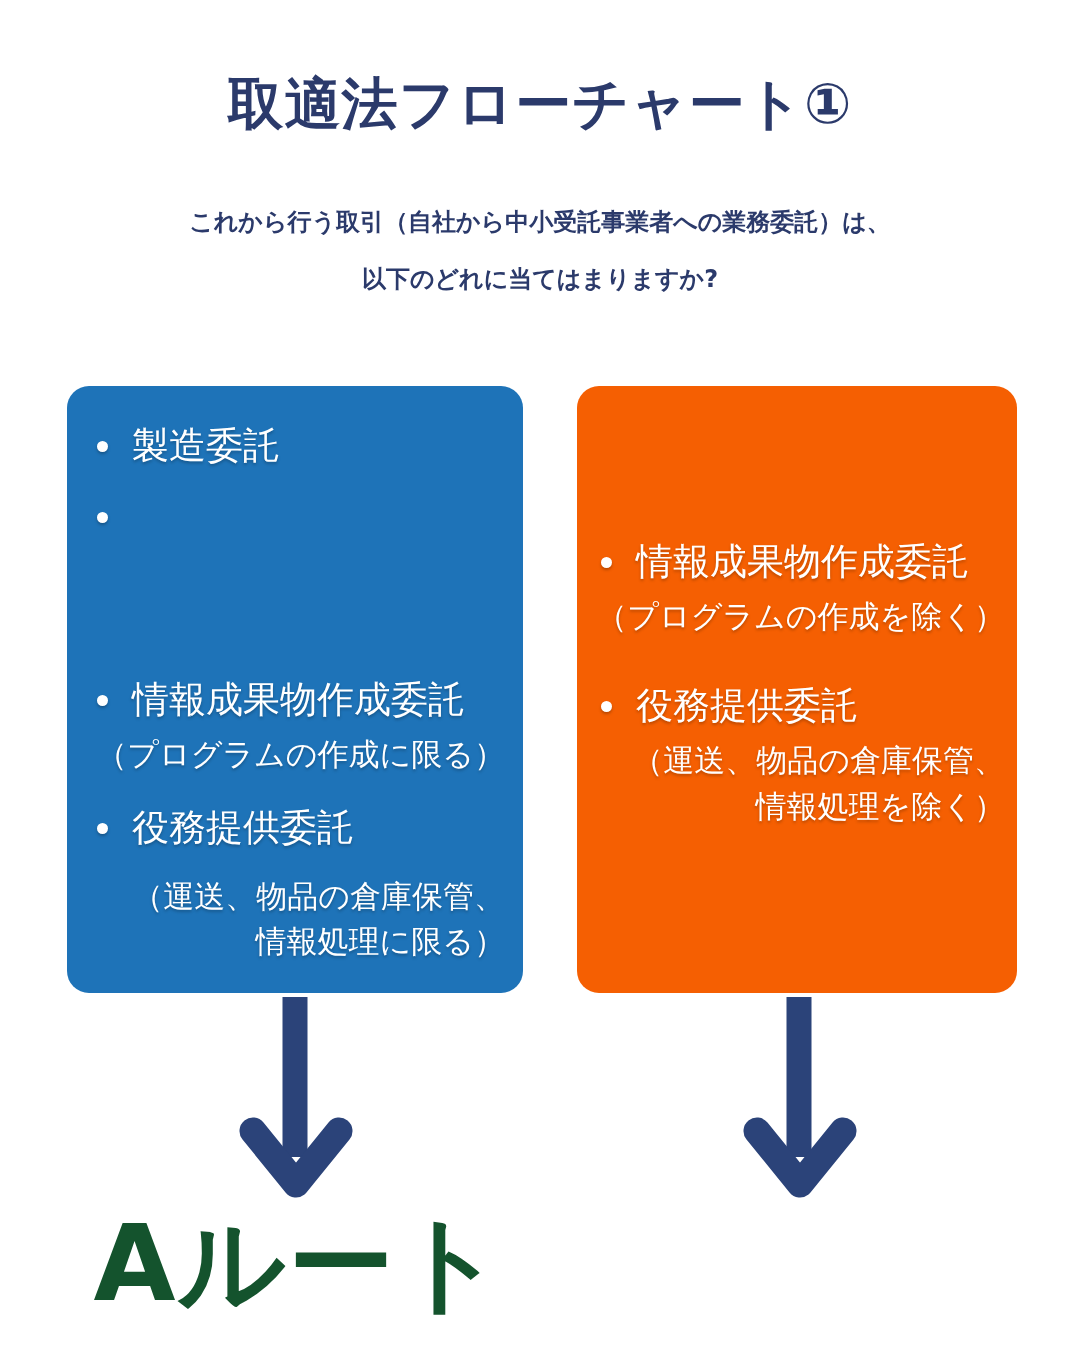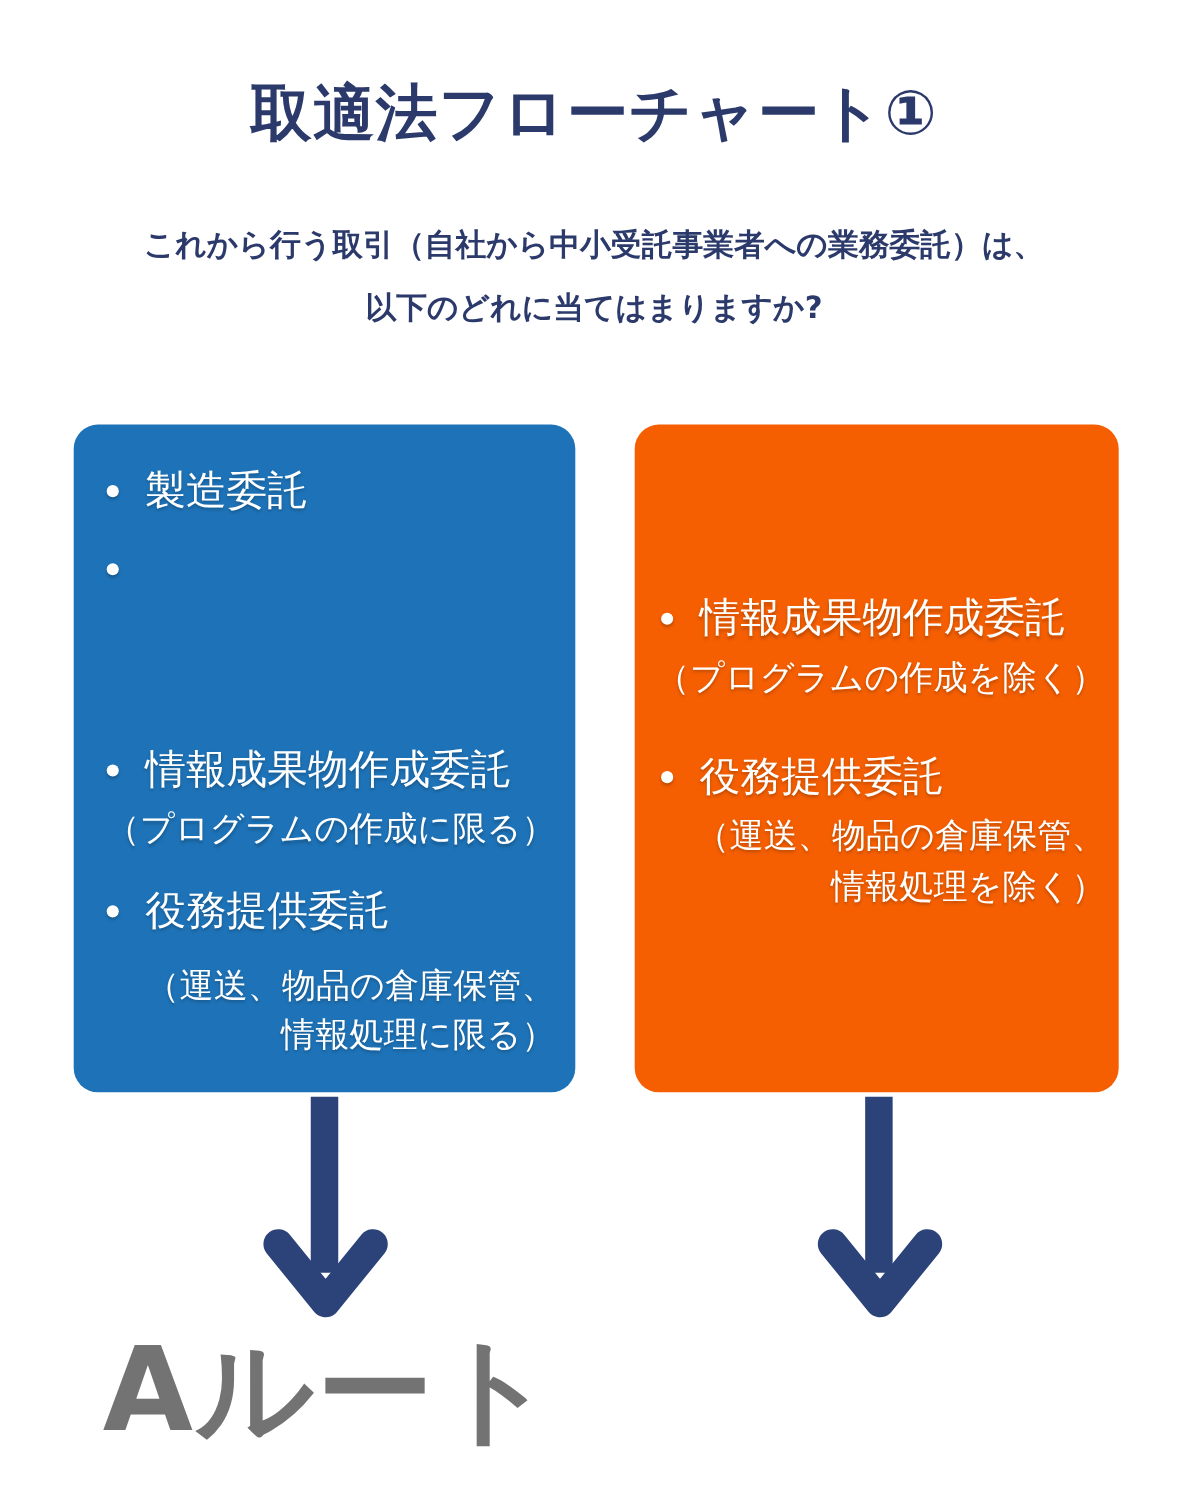--- a/index.html
+++ b/index.html
@@ -22,21 +22,21 @@
     font-weight: 800;
     color: #2b3a6b;
     line-height: 60px;
     letter-spacing: 1px;
   }
 
   .question {
     position: absolute;
     top: 194px; left: 0; width: 1080px;
     text-align: center;
-    font-size: 28px;
+    font-size: 24px;
     font-weight: 700;
     color: #2b3a6b;
     line-height: 57px;
   }
 
   .route-box {
     position: absolute;
     top: 386px;
     height: 607px;
     border-radius: 22px;
@@ -86,21 +86,21 @@
     top: 1198px;
     width: 480px;
     height: 132px;
     line-height: 132px;
     text-align: center;
     font-size: 106px;
     font-weight: 800;
     letter-spacing: 2px;
     white-space: nowrap;
   }
-  .label-a { left: 60px;  color: #737373; }
+  .label-a { left: 60px;  color: #14532d; }
   .label-b { left: 560px; color: #f55f02; }
 </style>
 </head>
 <body>
 
 <div class="canvas">
 
   <div class="page-title">取適法フローチャート①</div>
 
   <div class="question">

